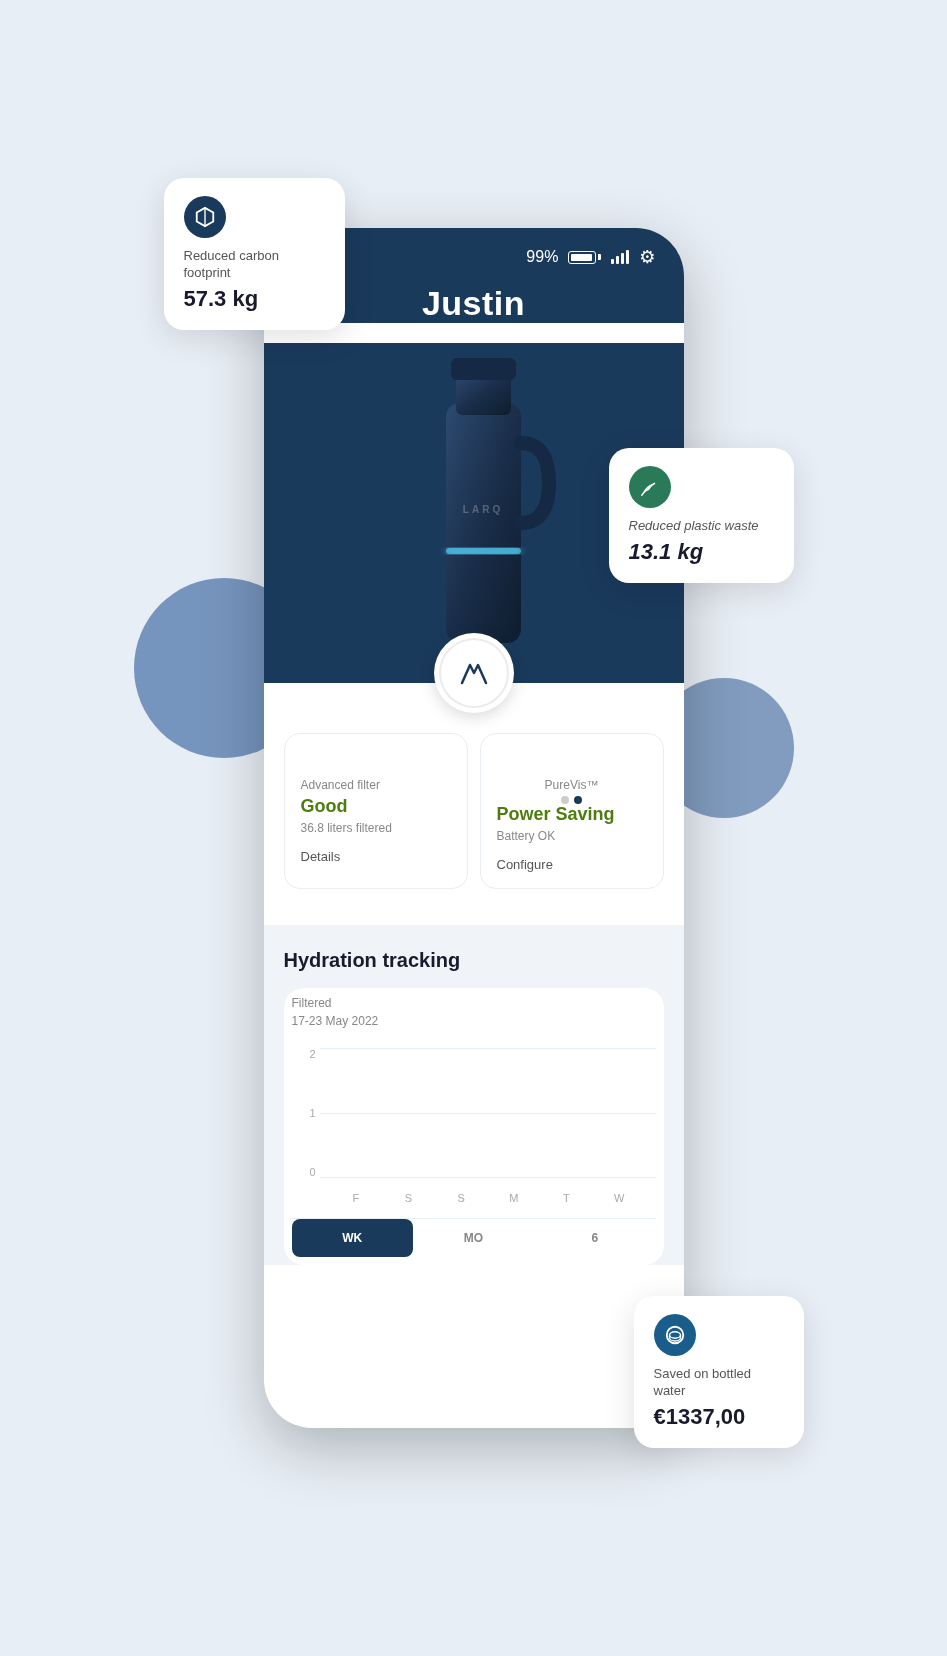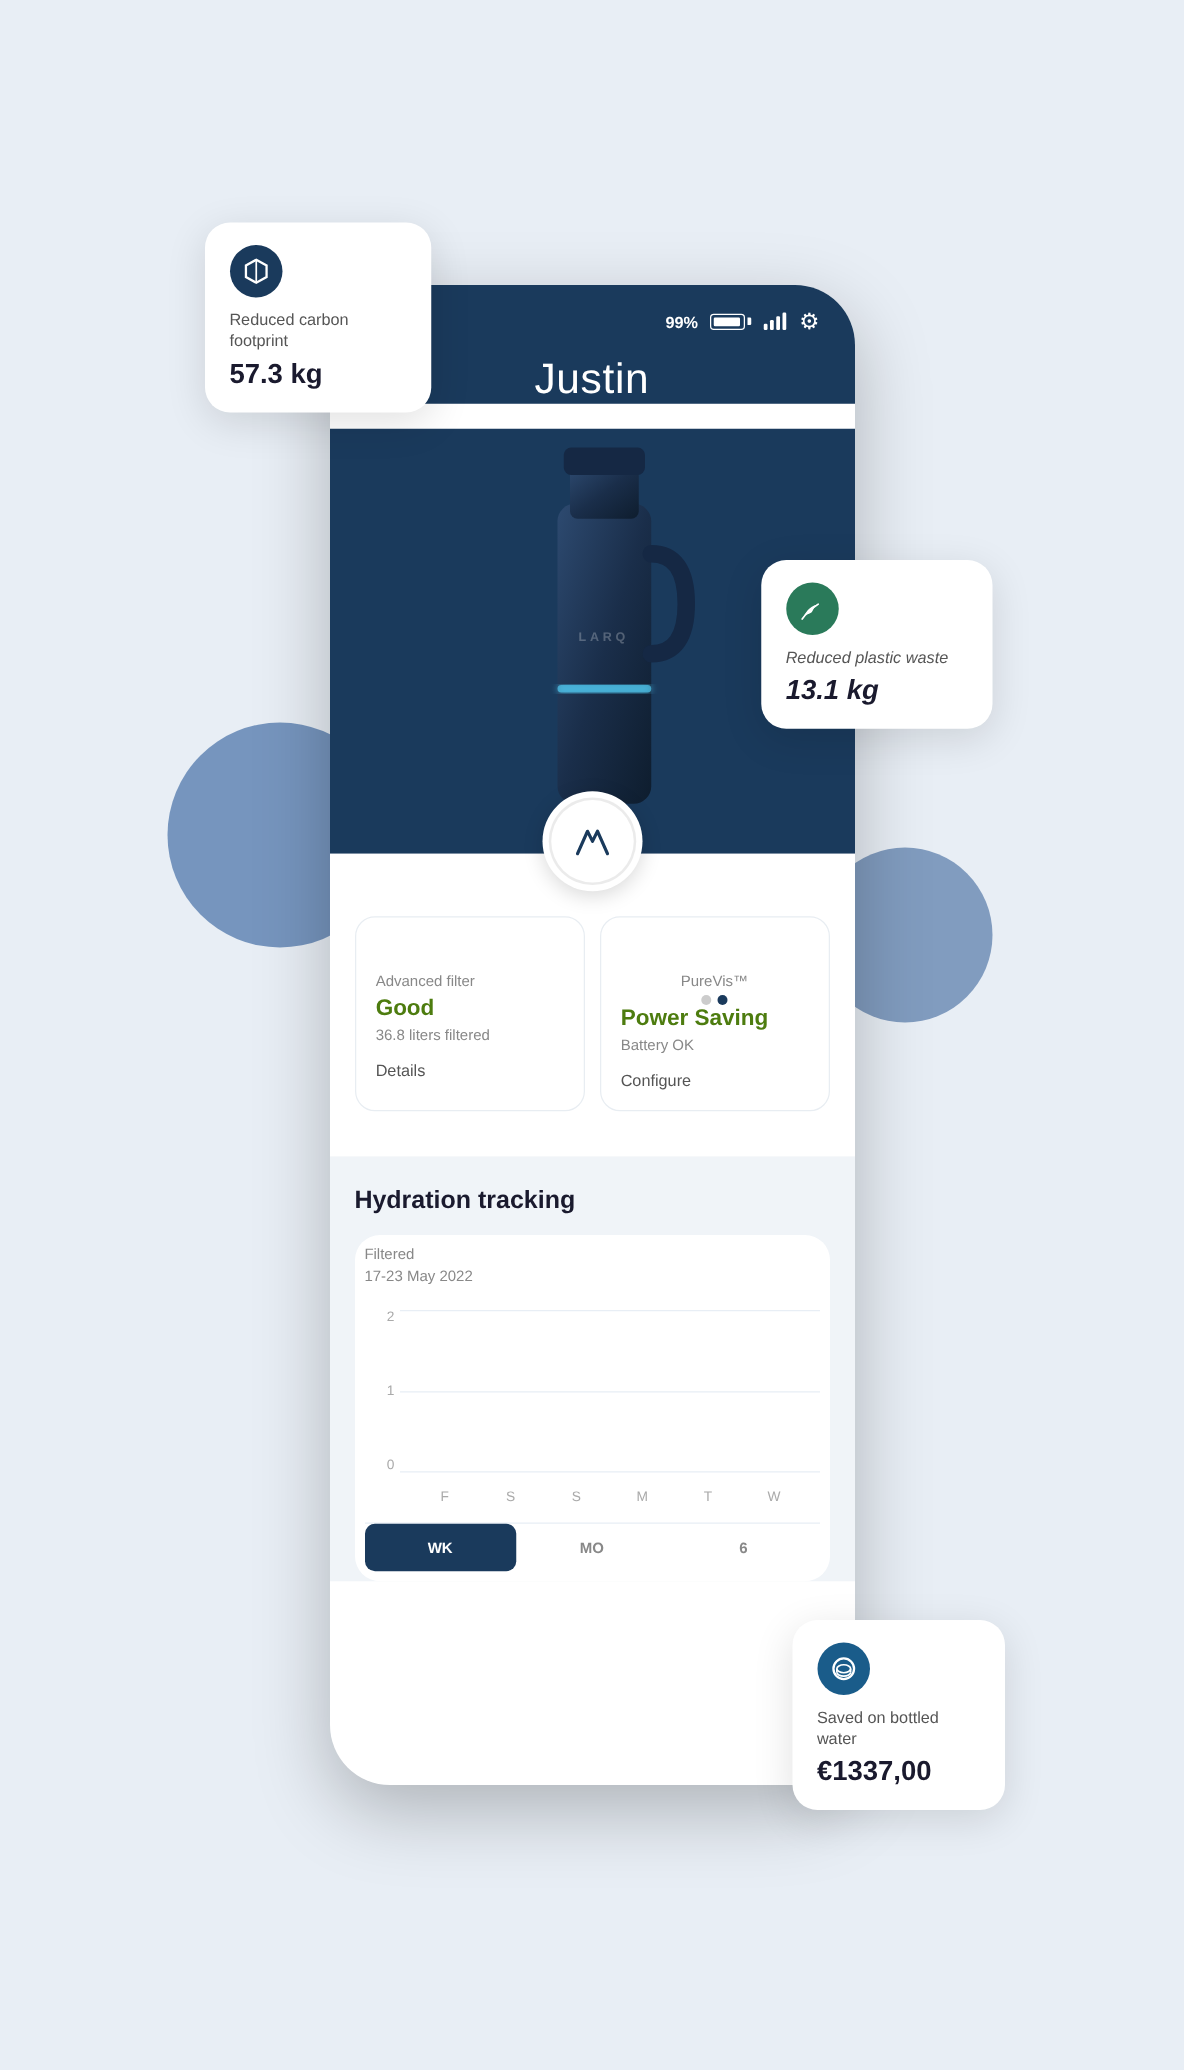--- a/index.html
+++ b/index.html
@@ -106,23 +106,22 @@
 
     .status-bar {
       display: flex;
       align-items: center;
       justify-content: flex-end;
       gap: 10px;
       margin-bottom: 16px;
     }
 
     .status-bar-text {
-      font-size: 13px;
+      font-size: 16px;
       color: white;
-      font-weight: bold;
     }
 
     .battery-icon {
       display: inline-flex;
       align-items: center;
       gap: 2px;
     }
 
     .battery-body {
       width: 28px;
@@ -162,21 +161,21 @@
     }
 
     .gear-icon {
       color: white;
       font-size: 18px;
     }
 
     .user-name {
       text-align: center;
       font-size: 34px;
-      font-weight: 400;
+      font-weight: 700;
       color: white;
       margin-bottom: 20px;
       letter-spacing: 0.5px;
     }
 
     
     .bottle-container {
       width: 100%;
       height: 340px;
       background: #1a3a5c;

